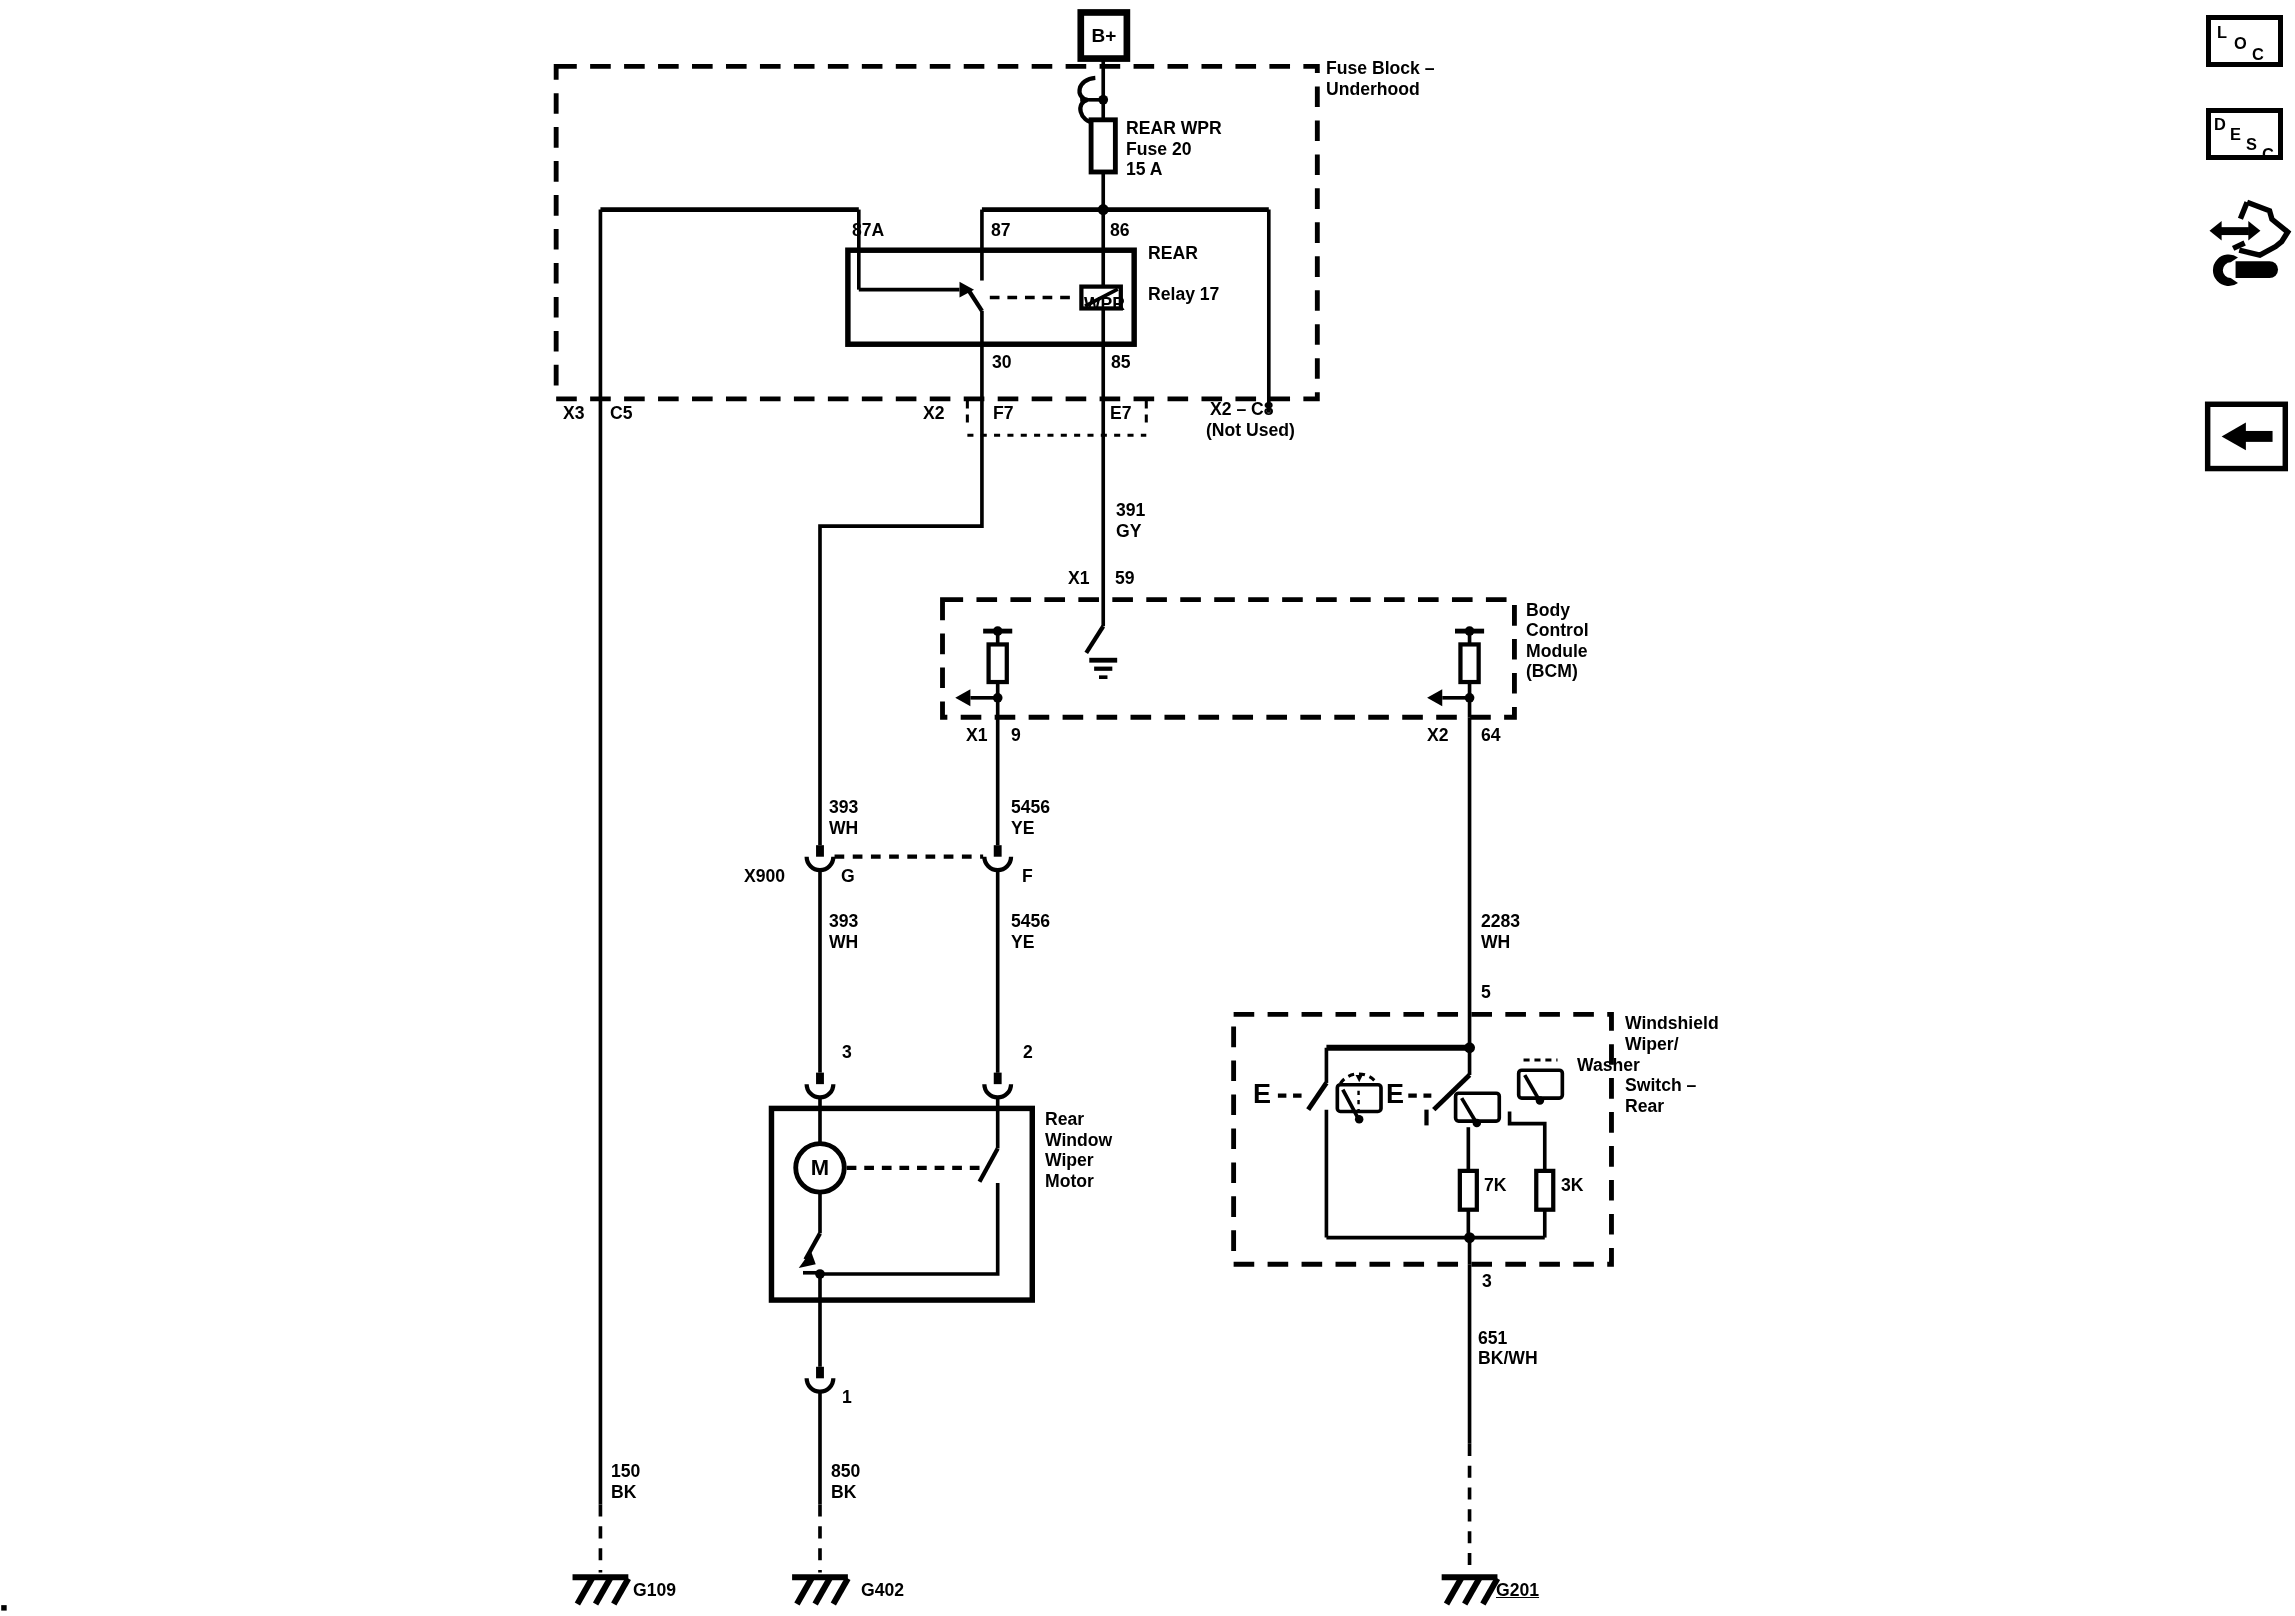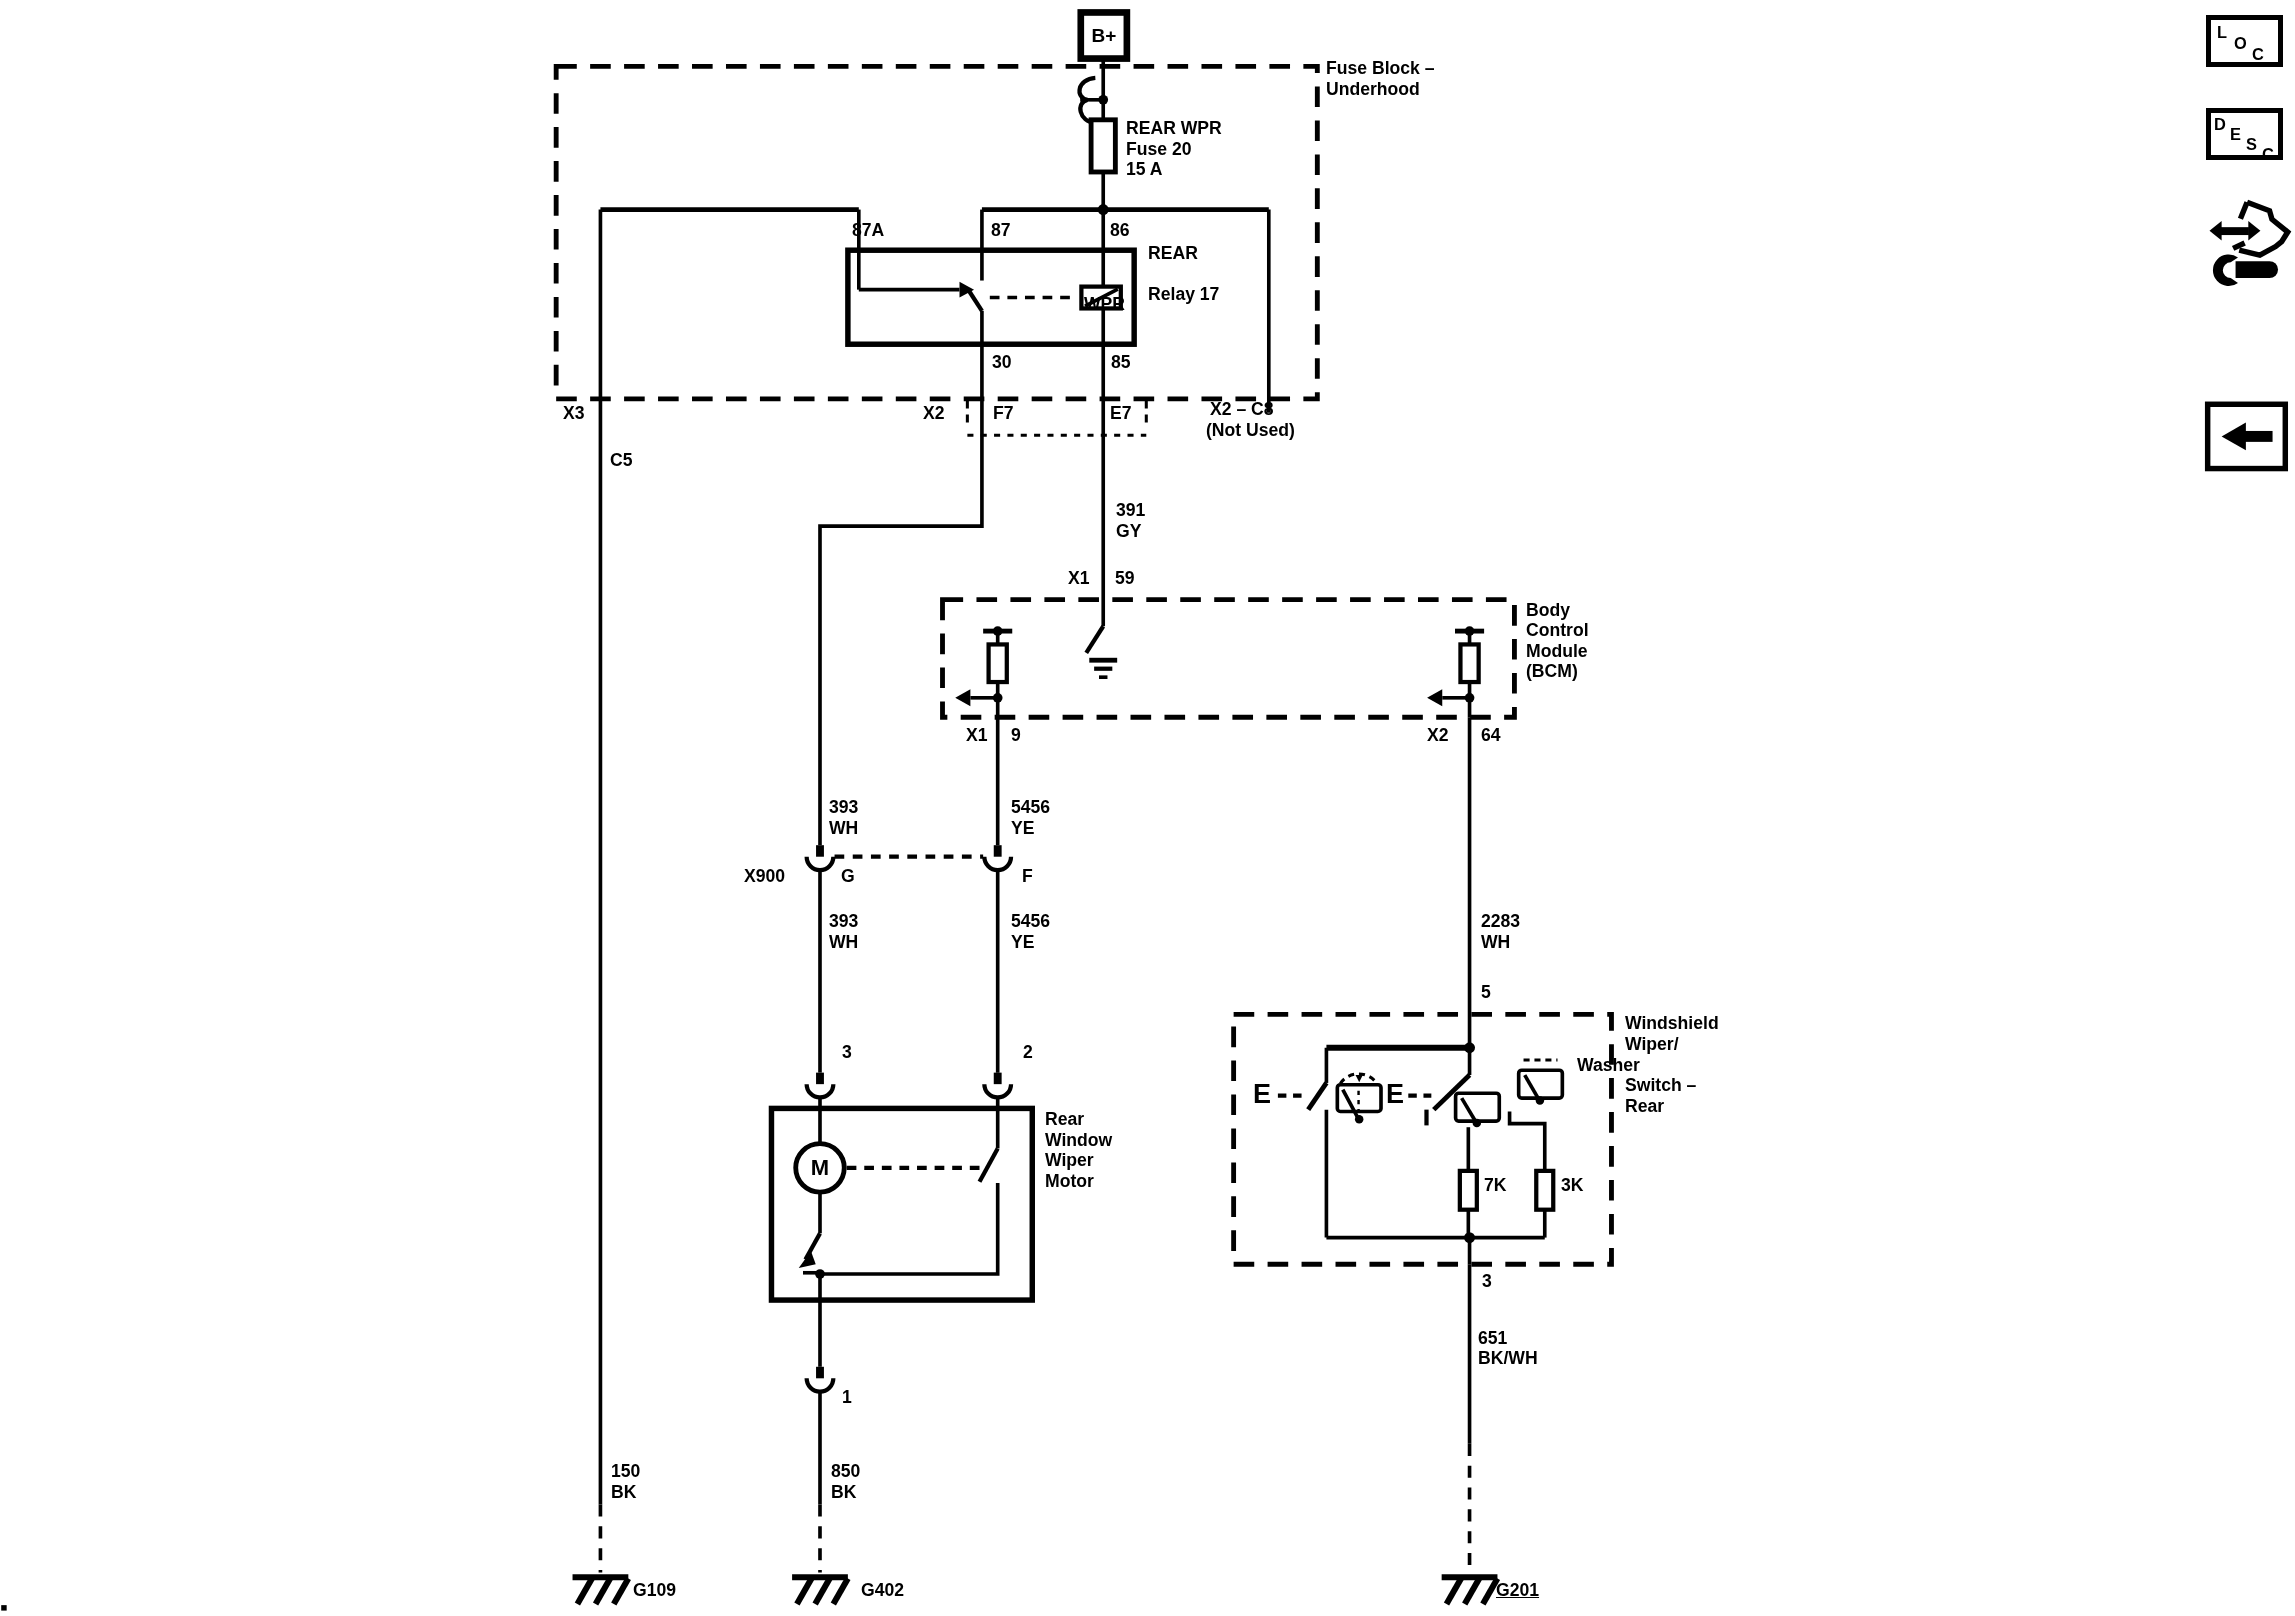--- a/index.html
+++ b/index.html
@@ -236,21 +236,21 @@
       <span class="lbl" style="left: 1126px; top: 160px;">15 A</span>
       <span class="lbl" style="left: 852px; top: 221px;">87A</span>
       <span class="lbl" style="left: 991px; top: 221px;">87</span>
       <span class="lbl" style="left: 1110px; top: 221px;">86</span>
       <span class="lbl" style="left: 1148px; top: 244px;">REAR</span>
       <span class="lbl" style="left: 1084px; top: 264px; margin-top: 31px;">WPR</span>
       <span class="lbl" style="left: 1148px; top: 285px;">Relay 17</span>
       <span class="lbl" style="left: 992px; top: 353px;">30</span>
       <span class="lbl" style="left: 1111px; top: 353px;">85</span>
       <span class="lbl" style="left: 563px; top: 404px;">X3</span>
-      <span class="lbl" style="left: 610px; top: 404px; margin-top: 47px;">C5</span>
+      <span class="lbl" style="left: 610px; top: 404px;">C5</span>
       <span class="lbl" style="left: 923px; top: 404px;">X2</span>
       <span class="lbl" style="left: 993px; top: 404px;">F7</span>
       <span class="lbl" style="left: 1110px; top: 404px;">E7</span>
       <span class="lbl" style="left: 1210px; top: 400px;">X2 – C8</span>
       <span class="lbl" style="left: 1206px; top: 421px;">(Not Used)</span>
       <span class="lbl" style="left: 1116px; top: 501px;">391</span>
       <span class="lbl" style="left: 1116px; top: 522px;">GY</span>
       <span class="lbl" style="left: 1068px; top: 569px;">X1</span>
       <span class="lbl" style="left: 1115px; top: 569px;">59</span>
       <span class="lbl" style="left: 1526px; top: 601px;">Body</span>

